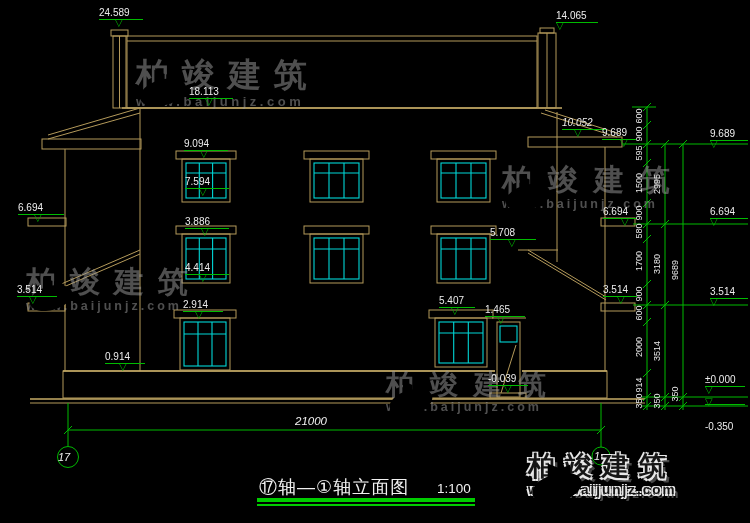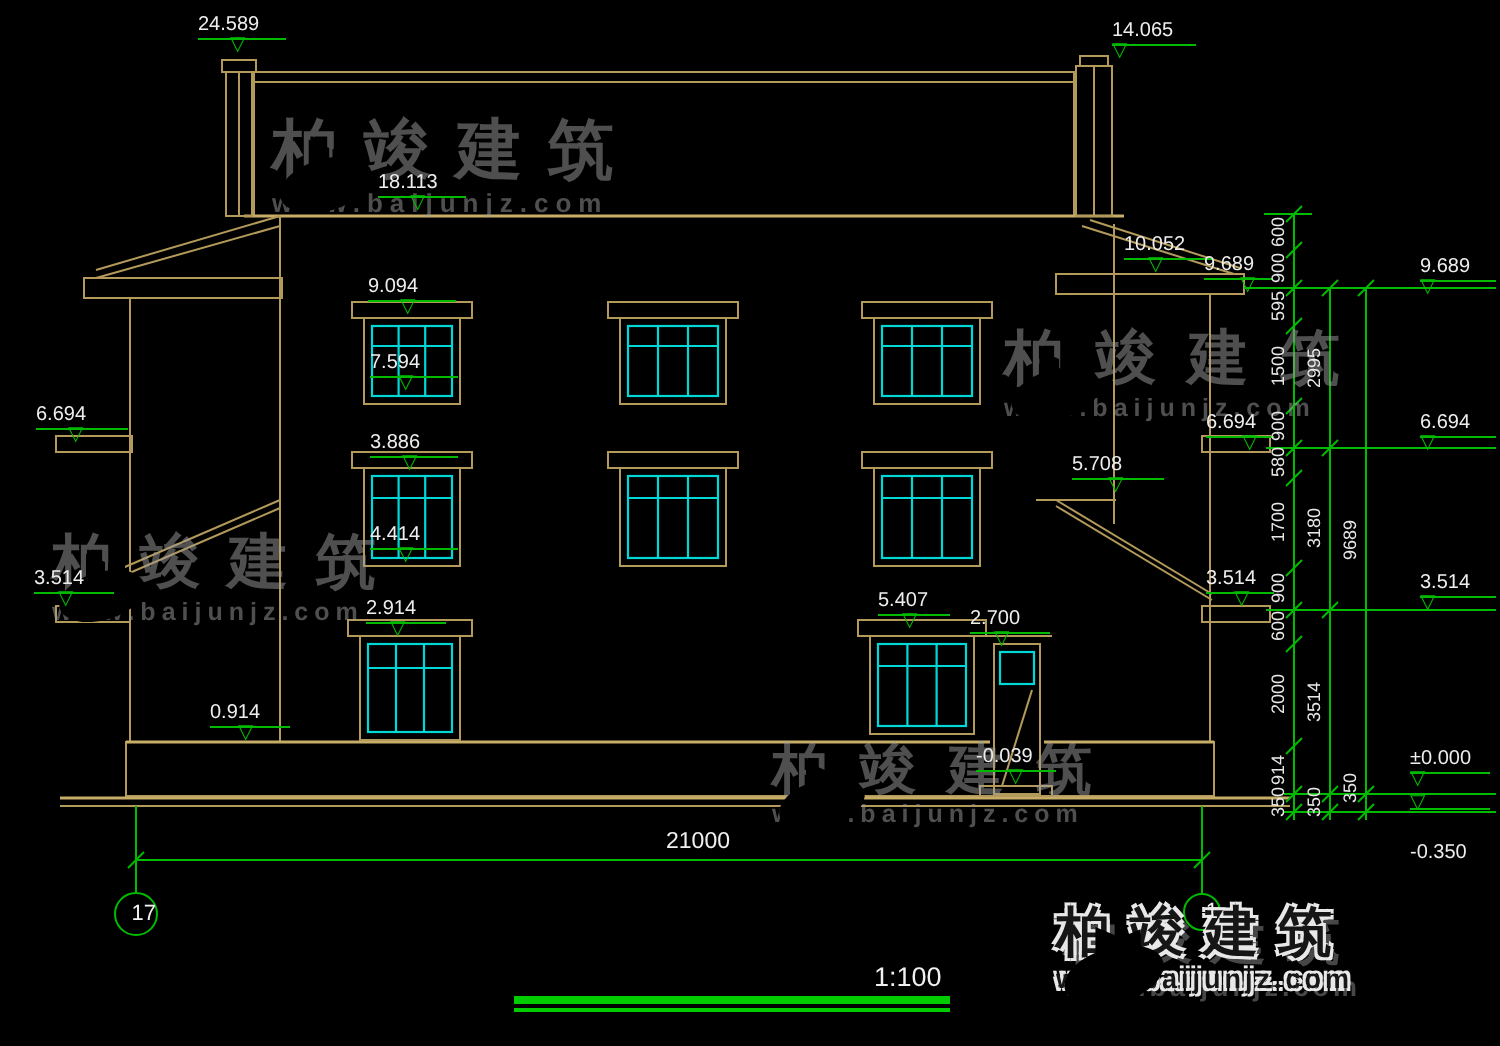--- a/index.html
+++ b/index.html
@@ -23,21 +23,21 @@
       color:rgba(158,158,158,0.5);font-weight:bold;pointer-events:none;}
   .wm .nm{white-space:nowrap;line-height:1.05;}
   .wm .ur{white-space:nowrap;line-height:1.1;}
   
   .logo{color:#161616;}
   .logo .nm,.logo .ur{text-shadow:-1.5px -1.5px 0 #e8e8e8,1.5px -1.5px 0 #e8e8e8,
       -1.5px 1.5px 0 #e8e8e8,1.5px 1.5px 0 #e8e8e8,4px 4px 0 #474747;}
   
   .ttl{position:absolute;color:#f0f0f0;white-space:nowrap;z-index:30;}
   .uline{position:absolute;background:#00cc00;z-index:30;}
-  .axisnum{position:absolute;color:#f0f0f0;text-align:right;z-index:30;}
+  .axisnum{position:absolute;color:#f0f0f0;text-align:left;z-index:30;font-style:italic;}
 </style>
 </head>
 <body>
 
 <div id="canvas">
 
   <svg width="750" height="523" viewBox="0 0 750 523">
     <defs>
       <pattern id="ph" width="6" height="6" patternUnits="userSpaceOnUse">
         <rect width="6" height="6" fill="#0b0b0b"></rect>
@@ -280,45 +280,46 @@
     <div>
       <div class="nm" style="font-size:27px;letter-spacing:10px">柏竣建筑</div>
       <div class="ur" style="font-size:13.5px;letter-spacing:2px;margin-top:3px">www.baijunjz.com</div>
     </div>
   </div>
 
   <span class="axisnum" style="left:58px;top:451px;width:20px;font-size:11px">17</span>
   <span class="axisnum" style="left:594px;top:450px;width:15px;font-size:11px">1</span>
   <span class="axisnum" style="left:295px;top:415px;width:70px;font-size:11.5px">21000</span>
 
+  <span class="ttl" style="left:259px;top:475px;font-size:18px;letter-spacing:1px">⑰轴—①轴立面图</span>
   <span class="ttl" style="left:437px;top:481px;font-size:13.5px">1:100</span>
   <div class="uline" style="left:257px;top:498px;width:218px;height:3.5px"></div>
   <div class="uline" style="left:257px;top:504px;width:218px;height:1.5px"></div>
 
   <div id="labels">
       <div class="em" style="left: 99px; top: 8px;"><span>24.589</span><div class="ln" style="width: 44px; top: 11px;"></div><span class="tri" style="left: 16px; top: 10px;">▽</span></div>
       <div class="em" style="left: 556px; top: 11px;"><span>14.065</span><div class="ln" style="width: 42px; top: 11px;"></div><span class="tri" style="left: 0px; top: 10px;">▽</span></div>
       <div class="em" style="left: 189px; top: 87px;"><span>18.113</span><div class="ln" style="width: 44px; top: 11px;"></div><span class="tri" style="left: 16px; top: 10px;">▽</span></div>
-      <div class="em" style="left: 562px; top: 118px;"><span>10.052</span><div class="ln" style="width: 44px; top: 11px;"></div><span class="tri" style="left: 12px; top: 10px;">▽</span></div>
+      <div class="em" style="left: 562px; top: 118px; font-style: italic;"><span>10.052</span><div class="ln" style="width: 44px; top: 11px;"></div><span class="tri" style="left: 12px; top: 10px;">▽</span></div>
       <div class="em" style="left: 602px; top: 128px;"><span>9.689</span><div class="ln" style="width: 34px; top: 11px;"></div><span class="tri" style="left: 18px; top: 10px;">▽</span></div>
       <div class="em" style="left: 710px; top: 129px;"><span>9.689</span><div class="ln" style="width: 38px; top: 11px;"></div><span class="tri" style="left: 0px; top: 10px;">▽</span></div>
       <div class="em" style="left: 184px; top: 139px;"><span>9.094</span><div class="ln" style="width: 44px; top: 11px;"></div><span class="tri" style="left: 16px; top: 10px;">▽</span></div>
       <div class="em" style="left: 185px; top: 177px;"><span>7.594</span><div class="ln" style="width: 44px; top: 11px;"></div><span class="tri" style="left: 14px; top: 10px;">▽</span></div>
       <div class="em" style="left: 18px; top: 203px;"><span>6.694</span><div class="ln" style="width: 46px; top: 11px;"></div><span class="tri" style="left: 16px; top: 10px;">▽</span></div>
       <div class="em" style="left: 185px; top: 217px;"><span>3.886</span><div class="ln" style="width: 44px; top: 11px;"></div><span class="tri" style="left: 16px; top: 10px;">▽</span></div>
       <div class="em" style="left: 603px; top: 207px;"><span>6.694</span><div class="ln" style="width: 34px; top: 11px;"></div><span class="tri" style="left: 18px; top: 10px;">▽</span></div>
       <div class="em" style="left: 710px; top: 207px;"><span>6.694</span><div class="ln" style="width: 38px; top: 11px;"></div><span class="tri" style="left: 0px; top: 10px;">▽</span></div>
-      <div class="em" style="left: 536px; top: 228px;"><span>5.708</span><div class="ln" style="width: 46px; top: 11px;"></div><span class="tri" style="left: 18px; top: 10px;">▽</span></div>
+      <div class="em" style="left: 490px; top: 228px;"><span>5.708</span><div class="ln" style="width: 46px; top: 11px;"></div><span class="tri" style="left: 18px; top: 10px;">▽</span></div>
       <div class="em" style="left: 185px; top: 263px;"><span>4.414</span><div class="ln" style="width: 44px; top: 11px;"></div><span class="tri" style="left: 14px; top: 10px;">▽</span></div>
       <div class="em" style="left: 17px; top: 285px;"><span>3.514</span><div class="ln" style="width: 40px; top: 11px;"></div><span class="tri" style="left: 12px; top: 10px;">▽</span></div>
       <div class="em" style="left: 603px; top: 285px;"><span>3.514</span><div class="ln" style="width: 34px; top: 11px;"></div><span class="tri" style="left: 14px; top: 10px;">▽</span></div>
       <div class="em" style="left: 710px; top: 287px;"><span>3.514</span><div class="ln" style="width: 38px; top: 11px;"></div><span class="tri" style="left: 0px; top: 10px;">▽</span></div>
       <div class="em" style="left: 439px; top: 296px;"><span>5.407</span><div class="ln" style="width: 36px; top: 11px;"></div><span class="tri" style="left: 12px; top: 10px;">▽</span></div>
       <div class="em" style="left: 183px; top: 300px;"><span>2.914</span><div class="ln" style="width: 40px; top: 11px;"></div><span class="tri" style="left: 12px; top: 10px;">▽</span></div>
-      <div class="em" style="left: 485px; top: 305px;"><span>2.700</span><div class="ln" style="width: 40px; top: 11px;"></div><span class="tri" style="left: 12px; top: 10px;">▽</span></div>
+      <div class="em" style="left: 485px; top: 305px;"><span>1.465</span><div class="ln" style="width: 40px; top: 11px;"></div><span class="tri" style="left: 12px; top: 10px;">▽</span></div>
       <div class="em" style="left: 105px; top: 352px;"><span>0.914</span><div class="ln" style="width: 40px; top: 11px;"></div><span class="tri" style="left: 14px; top: 10px;">▽</span></div>
       <div class="em" style="left: 488px; top: 374px;"><span>-0.039</span><div class="ln" style="width: 40px; top: 11px;"></div><span class="tri" style="left: 16px; top: 10px;">▽</span></div>
       <div class="em" style="left: 705px; top: 375px;"><span>±0.000</span><div class="ln" style="width: 40px; top: 11px;"></div><span class="tri" style="left: 0px; top: 10px;">▽</span></div>
       <div class="em" style="left: 705px; top: 397px;"><span style="position: relative; top: 25px;">-0.350</span><div class="ln" style="width: 40px; top: 7px;"></div><span class="tri" style="left: 0px; top: 0px;">▽</span></div>
       <span class="dimlab" style="left: 621px; top: 111px;">600</span>
       <span class="dimlab" style="left: 621px; top: 129px;">900</span>
       <span class="dimlab" style="left: 621px; top: 148px;">595</span>
       <span class="dimlab" style="left: 621px; top: 178px;">1500</span>
       <span class="dimlab" style="left: 621px; top: 208px;">900</span>
       <span class="dimlab" style="left: 621px; top: 226px;">580</span>

